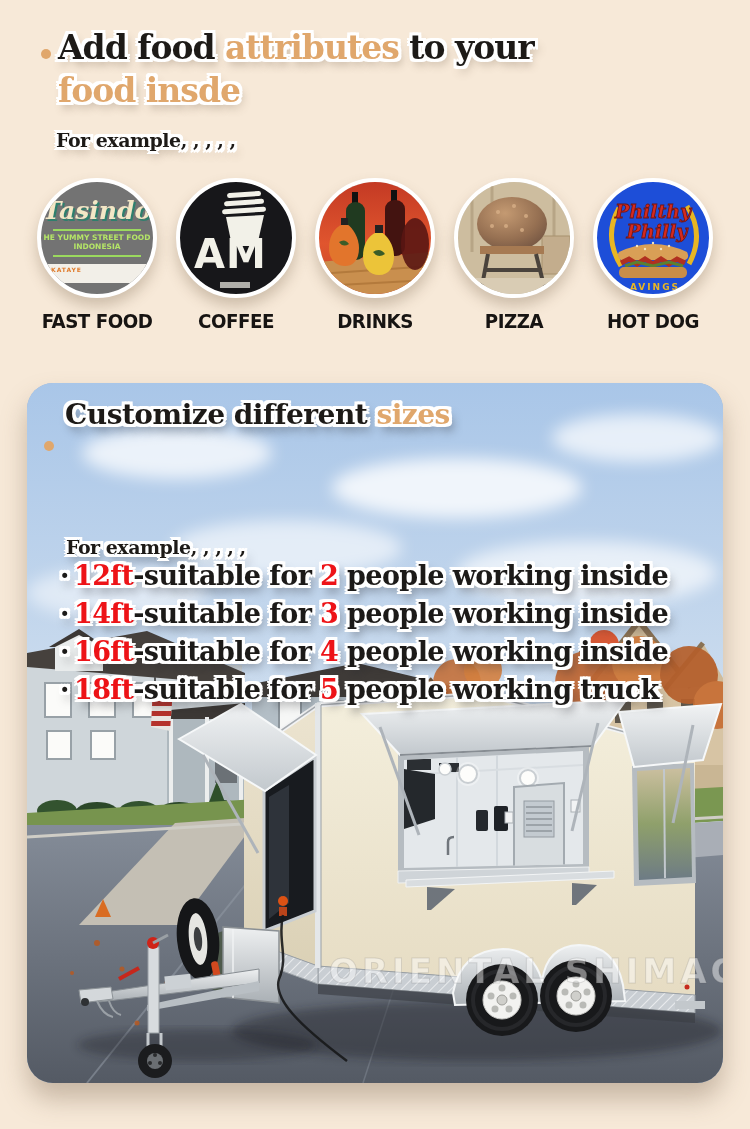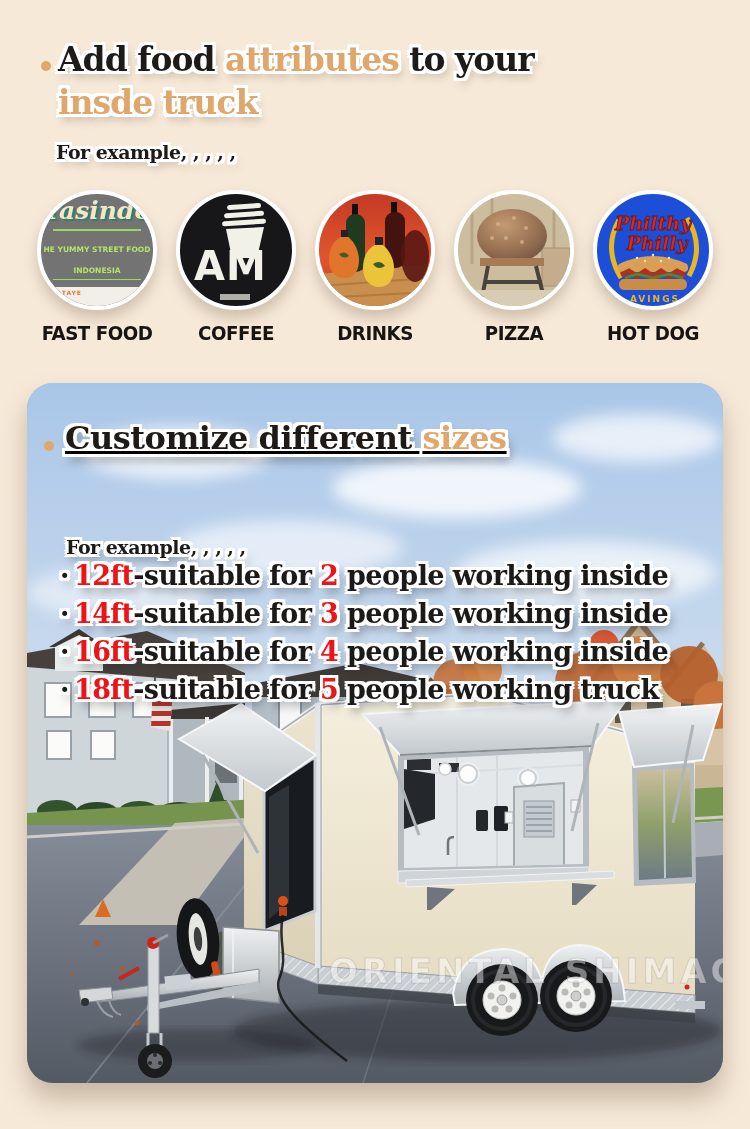--- a/index.html
+++ b/index.html
@@ -22,67 +22,67 @@
       -3px 0 0 #fff, 3px 0 0 #fff,
       -3px 3px 0 #fff, 0 3px 0 #fff, 3px 3px 0 #fff,
       -2px -2px 0 #fff, 2px -2px 0 #fff, -2px 2px 0 #fff, 2px 2px 0 #fff,
       4px 7px 10px rgba(40,40,45,.55);
   }
   .c-dark{color:#1d1a17;}
   .c-tan{color:#e0a76c;}
   .c-red{color:#ed1317;}
 
   
-  .sec1{position:absolute;left:0;top:12px;width:620px;height:375px;}
+  .sec1{position:absolute;left:0;top:0;width:620px;height:375px;}
   .dot{position:absolute;width:10px;height:10px;border-radius:50%;background:#e0a76c;}
   .dot1{left:41px;top:49px;}
   .h1{position:absolute;left:58px;top:26px;font-size:33px;line-height:43px;letter-spacing:-1px;}
   .example1{position:absolute;left:56px;top:129px;font-size:19px;letter-spacing:-0.5px;}
   .cat-row{position:absolute;left:36px;top:178px;width:678px;display:flex;justify-content:space-between;}
   .cat{width:122px;text-align:center;}
   .circle{width:112px;height:112px;border-radius:50%;border:4px solid #fff;margin:0 auto;
           overflow:hidden;position:relative;box-shadow:0 8px 14px rgba(100,78,55,.28);background:#ddd;}
   .cat-label{margin-top:12px;font-family:"DejaVu Sans",sans-serif;font-weight:bold;
              font-size:19px;letter-spacing:-0.5px;color:#171412;transform:scaleX(.96);}
   
   .logo-tas{background:#737373;display:flex;flex-direction:column;justify-content:center;text-align:center;}
   .tas-title{font-family:"DejaVu Serif",serif;font-weight:bold;font-style:italic;
              color:#f3e7c6;font-size:25px;text-shadow:2px 2px 0 #2e7f6d;margin-top:2px;}
   .tas-line{height:2px;background:#9bd95e;width:78%;margin:4px auto 2px;}
-  .tas-sub{color:#b4e567;font-family:"DejaVu Sans",sans-serif;font-weight:bold;font-size:7.5px;letter-spacing:0;margin-top:12px;}
+  .tas-sub{color:#b4e567;font-family:"DejaVu Sans",sans-serif;font-weight:bold;font-size:7.5px;letter-spacing:0;}
   .tas-band{margin-top:5px;background:#f2efe8;color:#e07a2a;font-family:"DejaVu Sans",sans-serif;
             font-weight:bold;font-size:6px;text-align:left;padding:2px 0 10px 10px;letter-spacing:1px;}
   
   .logo-am{background:#17171a;display:flex;align-items:center;justify-content:center;}
   
   .circle svg{display:block;}
   
   .logo-ph{background:#1d4ed8;}
 
   
   .card{position:absolute;left:27px;top:383px;width:696px;height:700px;border-radius:26px;
         overflow:hidden;box-shadow:0 16px 26px rgba(120,100,80,.38);background:#9db4d2;}
   .card svg.scene{position:absolute;left:0;top:0;}
   .dot2{left:17px;top:58px;}
-  .h2{position:absolute;left:38px;top:34px;font-size:32px;line-height:43px;letter-spacing:-0.5px;text-decoration:underline;}
+  .h2{position:absolute;left:38px;top:10px;font-size:28px;line-height:43px;letter-spacing:-0.5px;}
   .example2{position:absolute;left:39px;top:153px;font-size:19px;letter-spacing:-0.5px;}
   .size-list{position:absolute;left:33px;top:177px;}
   .size-item{height:38px;font-size:27px;letter-spacing:-0.6px;color:#1c1a18;white-space:nowrap;}
   .size-item .b{display:inline-block;width:14px;color:#1c1a18;}
 </style>
 </head>
 <body>
 
 <div class="page">
 
   <div class="sec1">
     <span class="dot dot1"></span>
     <div class="h1 heavy outline">
       <span class="c-dark">Add food </span><span class="c-tan">attributes</span><span class="c-dark"> to your</span><br>
-      <span class="c-tan">insde truck</span>
+      <span class="c-tan">food insde</span>
     </div>
     <div class="example1 heavy outline c-dark">For example, ,  ,  ,  ,</div>
 
     <div class="cat-row">
 
       <div class="cat">
         <div class="circle logo-tas">
           <div class="tas-title">Tasindo</div>
           <div class="tas-line"></div>
           <div class="tas-sub">HE YUMMY STREET FOOD</div>

